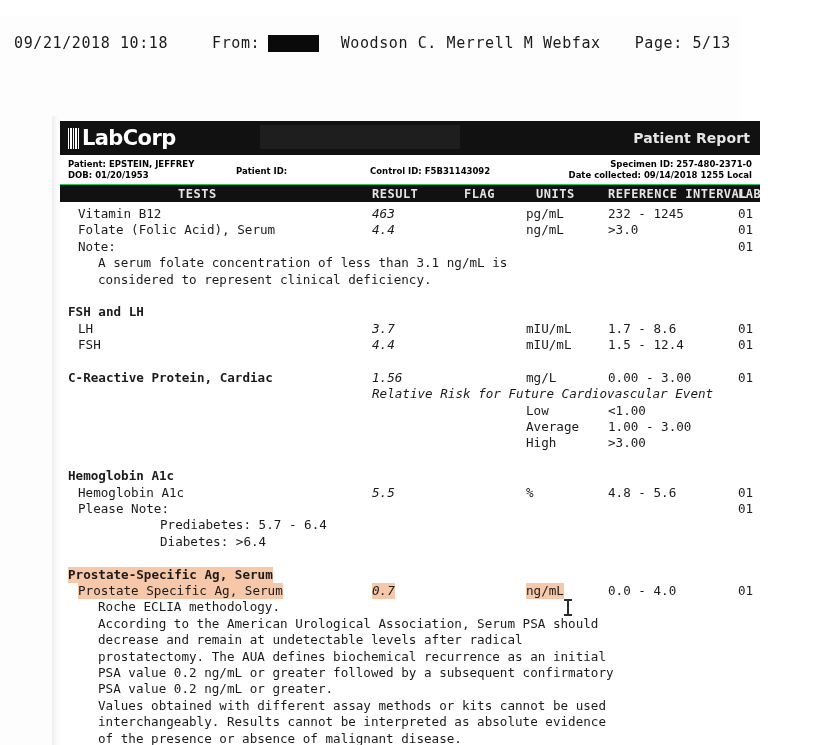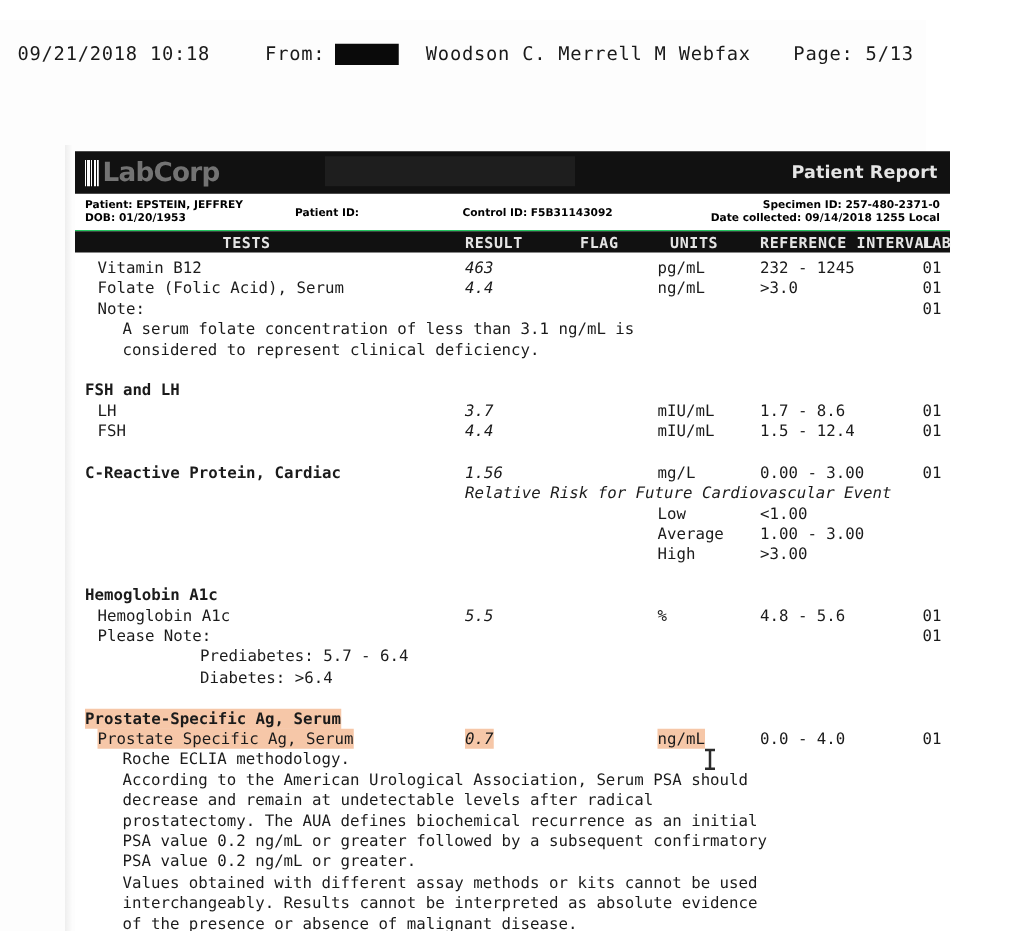--- a/index.html
+++ b/index.html
@@ -74,21 +74,21 @@
     display: flex;
     align-items: center;
   }
   .banner-barcode {
     width: 11px;
     height: 21px;
     margin-right: 3px;
     background: repeating-linear-gradient(90deg,#fff 0 1px,#111 1px 2px,#fff 2px 4px,#111 4px 5px);
   }
   .banner-logo {
-    color: #737373;
+    color: #ffffff;
     font-family: "DejaVu Sans", sans-serif;
     font-weight: bold;
     font-size: 21px;
     letter-spacing: -0.6px;
   }
   .banner-title {
     color: #e5e5e5;
     font-family: "DejaVu Sans", sans-serif;
     font-weight: bold;
     font-size: 14px;

